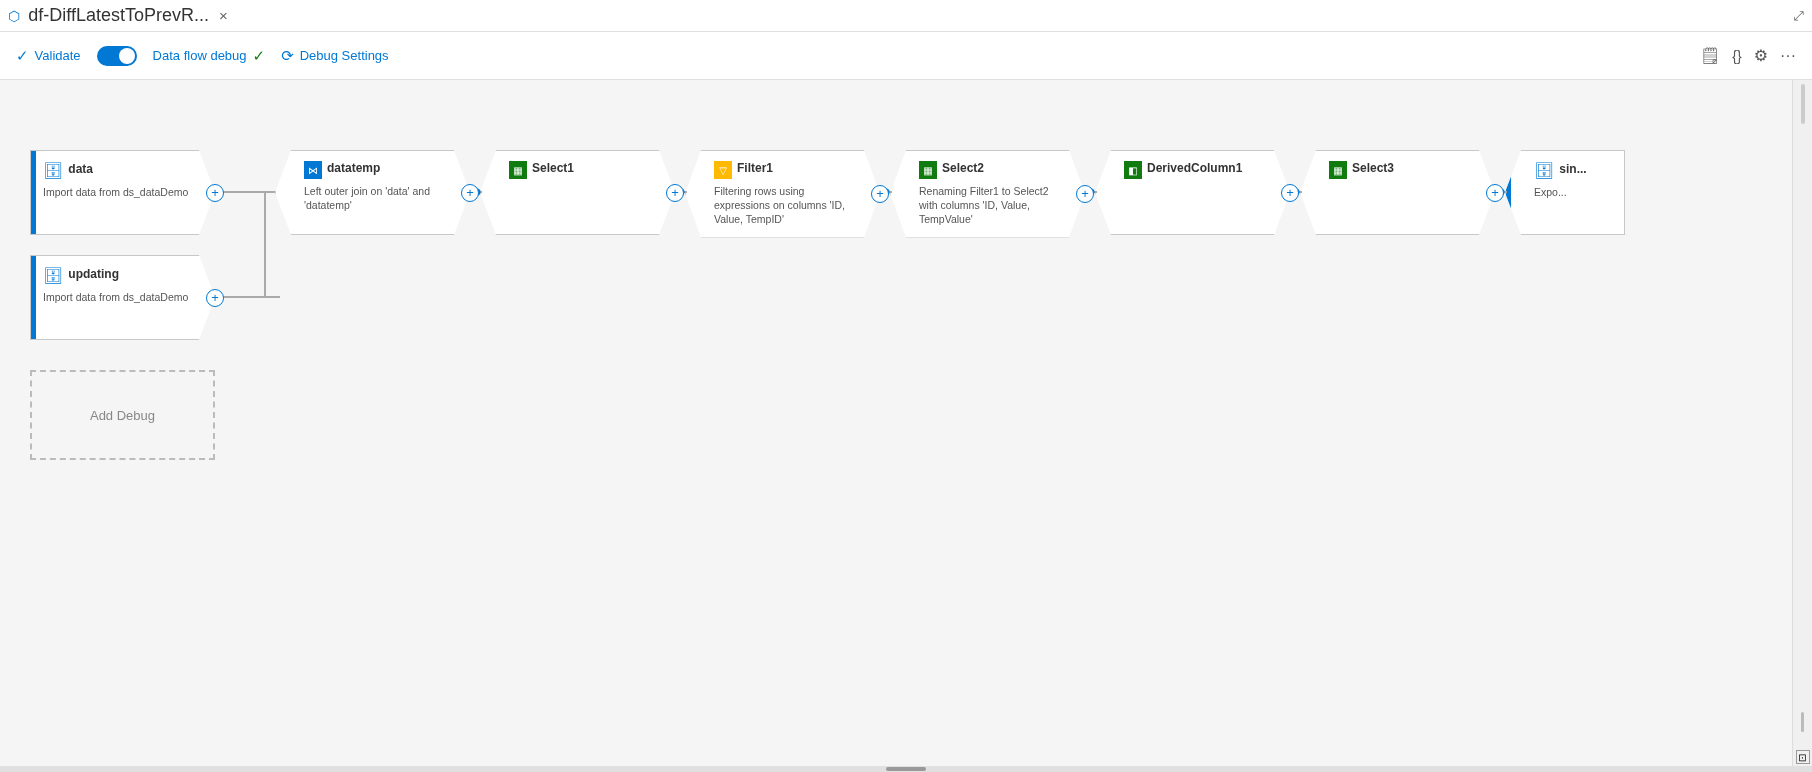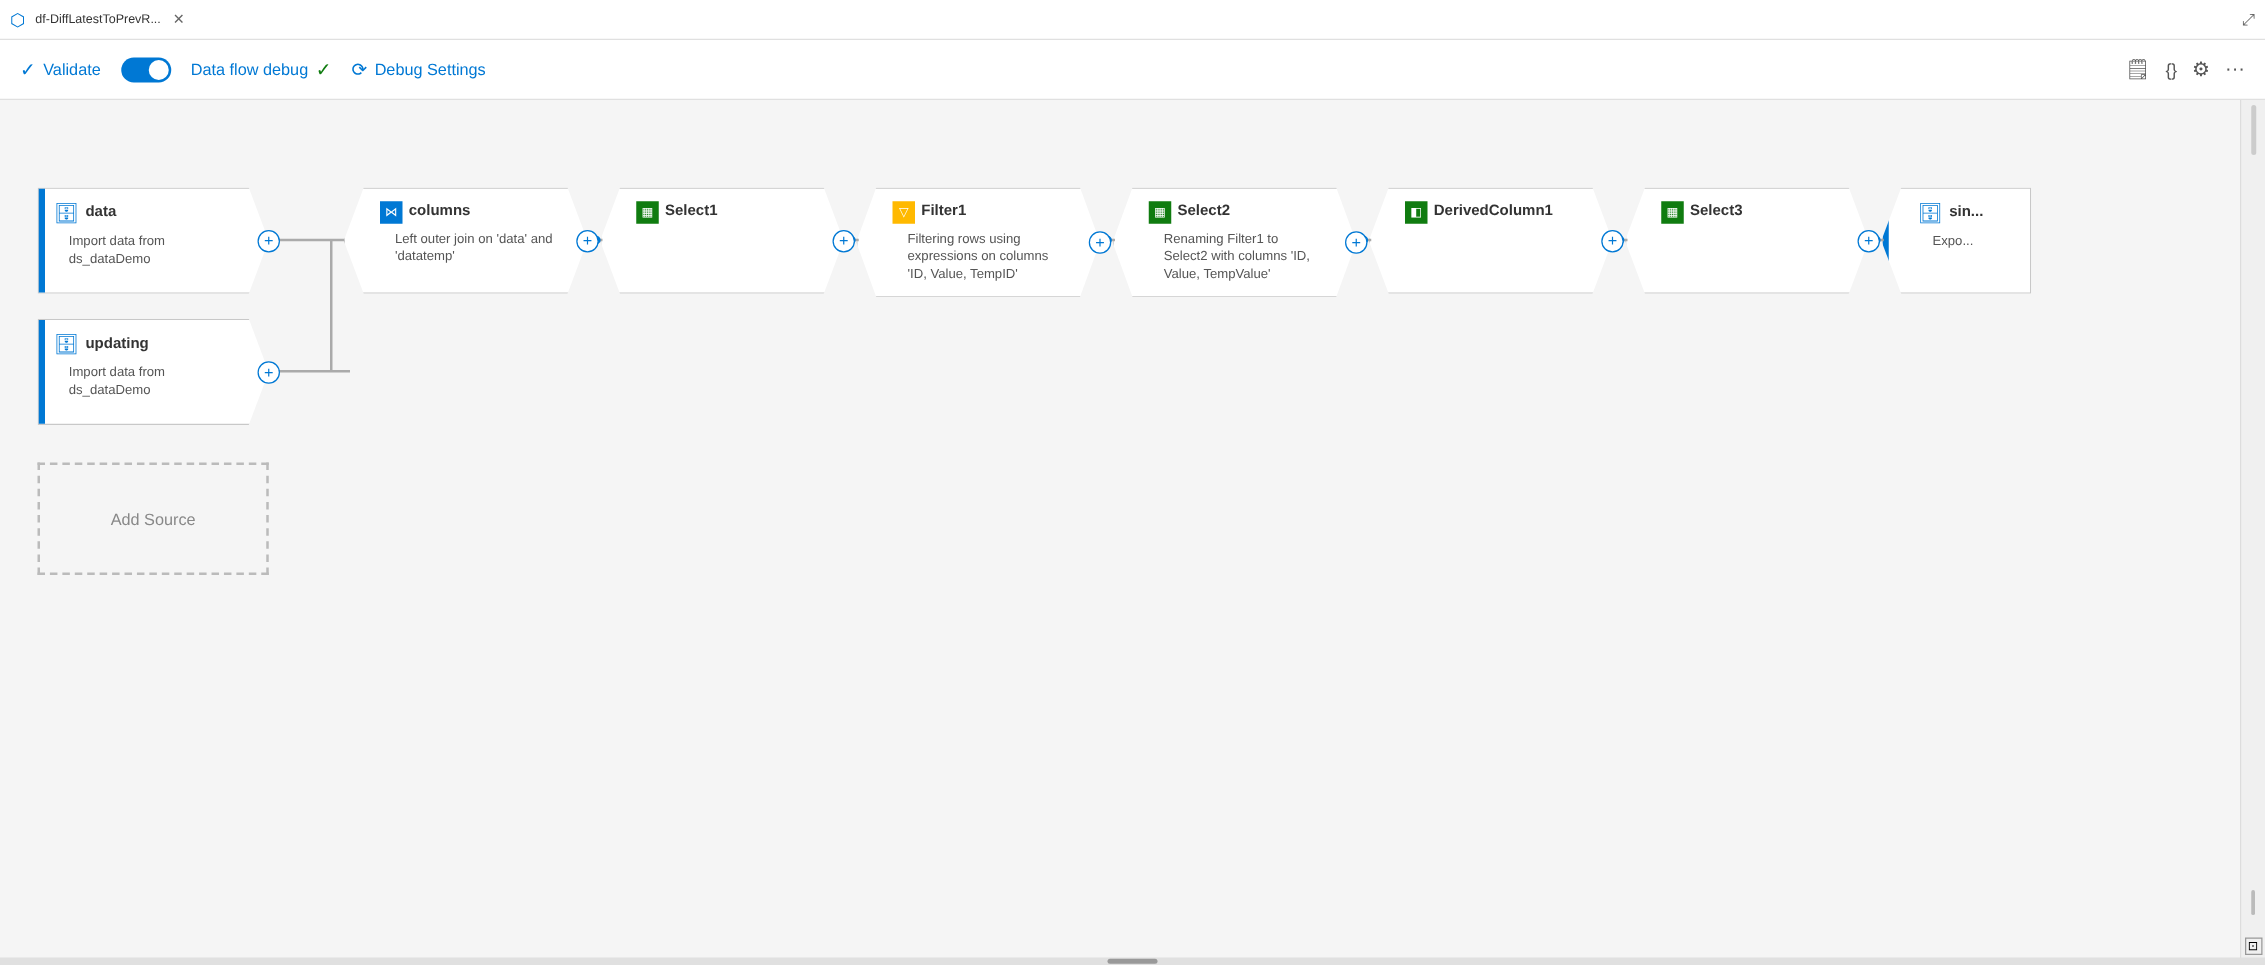--- a/index.html
+++ b/index.html
@@ -158,21 +158,20 @@
     .flow-node-title {
       font-size: 12px;
       font-weight: 600;
       color: #333;
       margin-bottom: 4px;
     }
     .flow-node-desc {
       font-size: 10.5px;
       color: #555;
       line-height: 1.35;
-      margin-left: 12px;
     }
     .flow-node-icon-row {
       display: flex;
       align-items: center;
       gap: 5px;
       margin-bottom: 5px;
     }
     .flow-left-accent {
       position: absolute;
       left: 0;
@@ -234,21 +233,21 @@
       width: 24px;
       height: 2px;
       background: #aaa;
     }
   </style>
 </head>
 <body>
 
 <div class="title-bar">
   <span style="color:#0078d4;font-size:14px;">⬡</span>
-  <span style="font-size:10px;color:#333;">df-DiffLatestToPrevR...</span>
+  <span style="font-size:18px;color:#333;">df-DiffLatestToPrevR...</span>
   <span style="font-size:15px;color:#666;cursor:pointer;margin-left:2px;">×</span>
   <span class="title-bar-spacer"></span>
   <span style="font-size:13px;color:#666;cursor:pointer;">⤢</span>
 </div>
 
 <div class="toolbar">
   <div class="toolbar-item">
     <span style="color:#0078d4;font-size:15px;">✓</span>
     <span>Validate</span>
   </div>
@@ -299,42 +298,42 @@
             <span class="flow-node-title">updating</span>
           </div>
           <div class="flow-node-desc">Import data from ds_dataDemo</div>
         </div>
       </div>
       <div class="plus-btn" style="position:absolute; right:-9px; top:50%; transform:translateY(-50%);">+</div>
     </div>
 
     <div class="node-wrapper" style="top:230px; left:10px;">
       <div class="add-source-box" style="width:185px;">
-        <span>Add Source</span>
+        <span>Add Debug</span>
       </div>
     </div>
 
     <svg class="connectors-svg">
 
       <line x1="195" y1="52" x2="260" y2="52" stroke="#aaa" stroke-width="2"></line>
 
       <line x1="195" y1="157" x2="260" y2="157" stroke="#aaa" stroke-width="2"></line>
 
       <line x1="245" y1="52" x2="245" y2="157" stroke="#aaa" stroke-width="2"></line>
       <circle cx="195" cy="52" r="3.5" fill="#0078d4"></circle>
       <circle cx="195" cy="157" r="3.5" fill="#0078d4"></circle>
     </svg>
 
     <div class="node-wrapper" style="top:10px; left:255px;">
       <div style="position:relative; width:195px; min-height:85px; background:#fff; border:1px solid #c8c8c8;
         clip-path: polygon(16px 0, calc(100% - 16px) 0, 100% 50%, calc(100% - 16px) 100%, 16px 100%, 0 50%);">
         <div style="padding: 10px 26px 10px 28px;">
           <div class="flow-node-icon-row">
             <div class="flow-icon-join">⋈</div>
-            <span class="flow-node-title">columns</span>
+            <span class="flow-node-title">datatemp</span>
           </div>
           <div class="flow-node-desc">Left outer join on 'data' and 'datatemp'</div>
         </div>
       </div>
       <div class="plus-btn" style="position:absolute; right:-9px; top:50%; transform:translateY(-50%);">+</div>
     </div>
 
     <div style="position:absolute; top:52px; left:466px; display:flex; align-items:center;">
       <div class="arrow-line-h" style="width:18px;"></div>
     </div>

